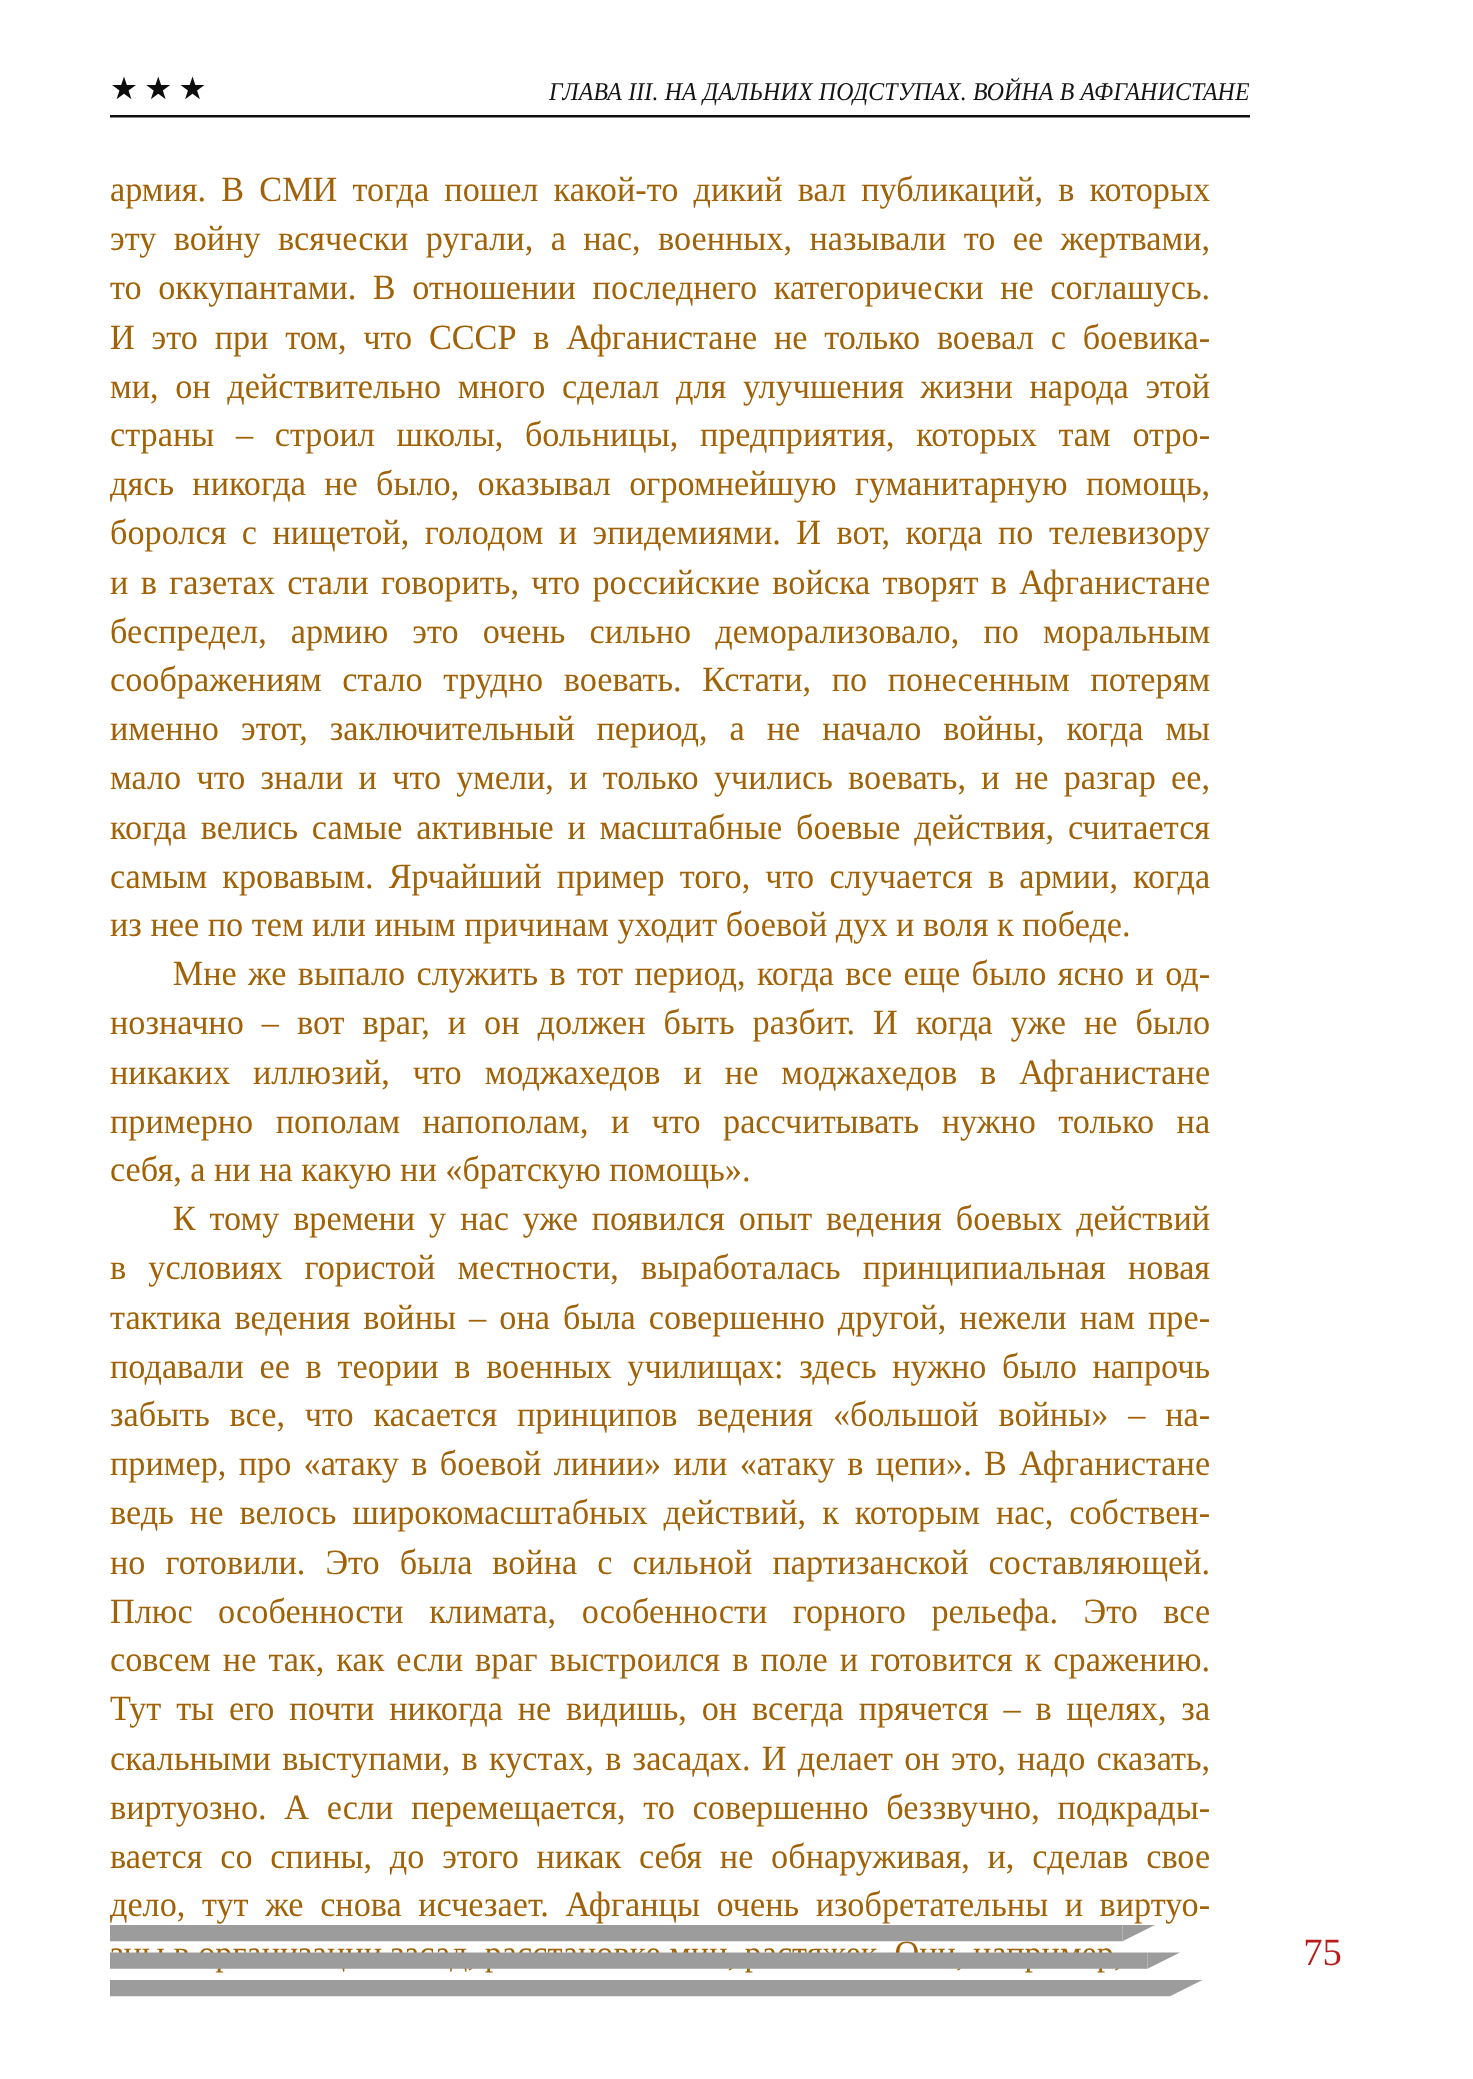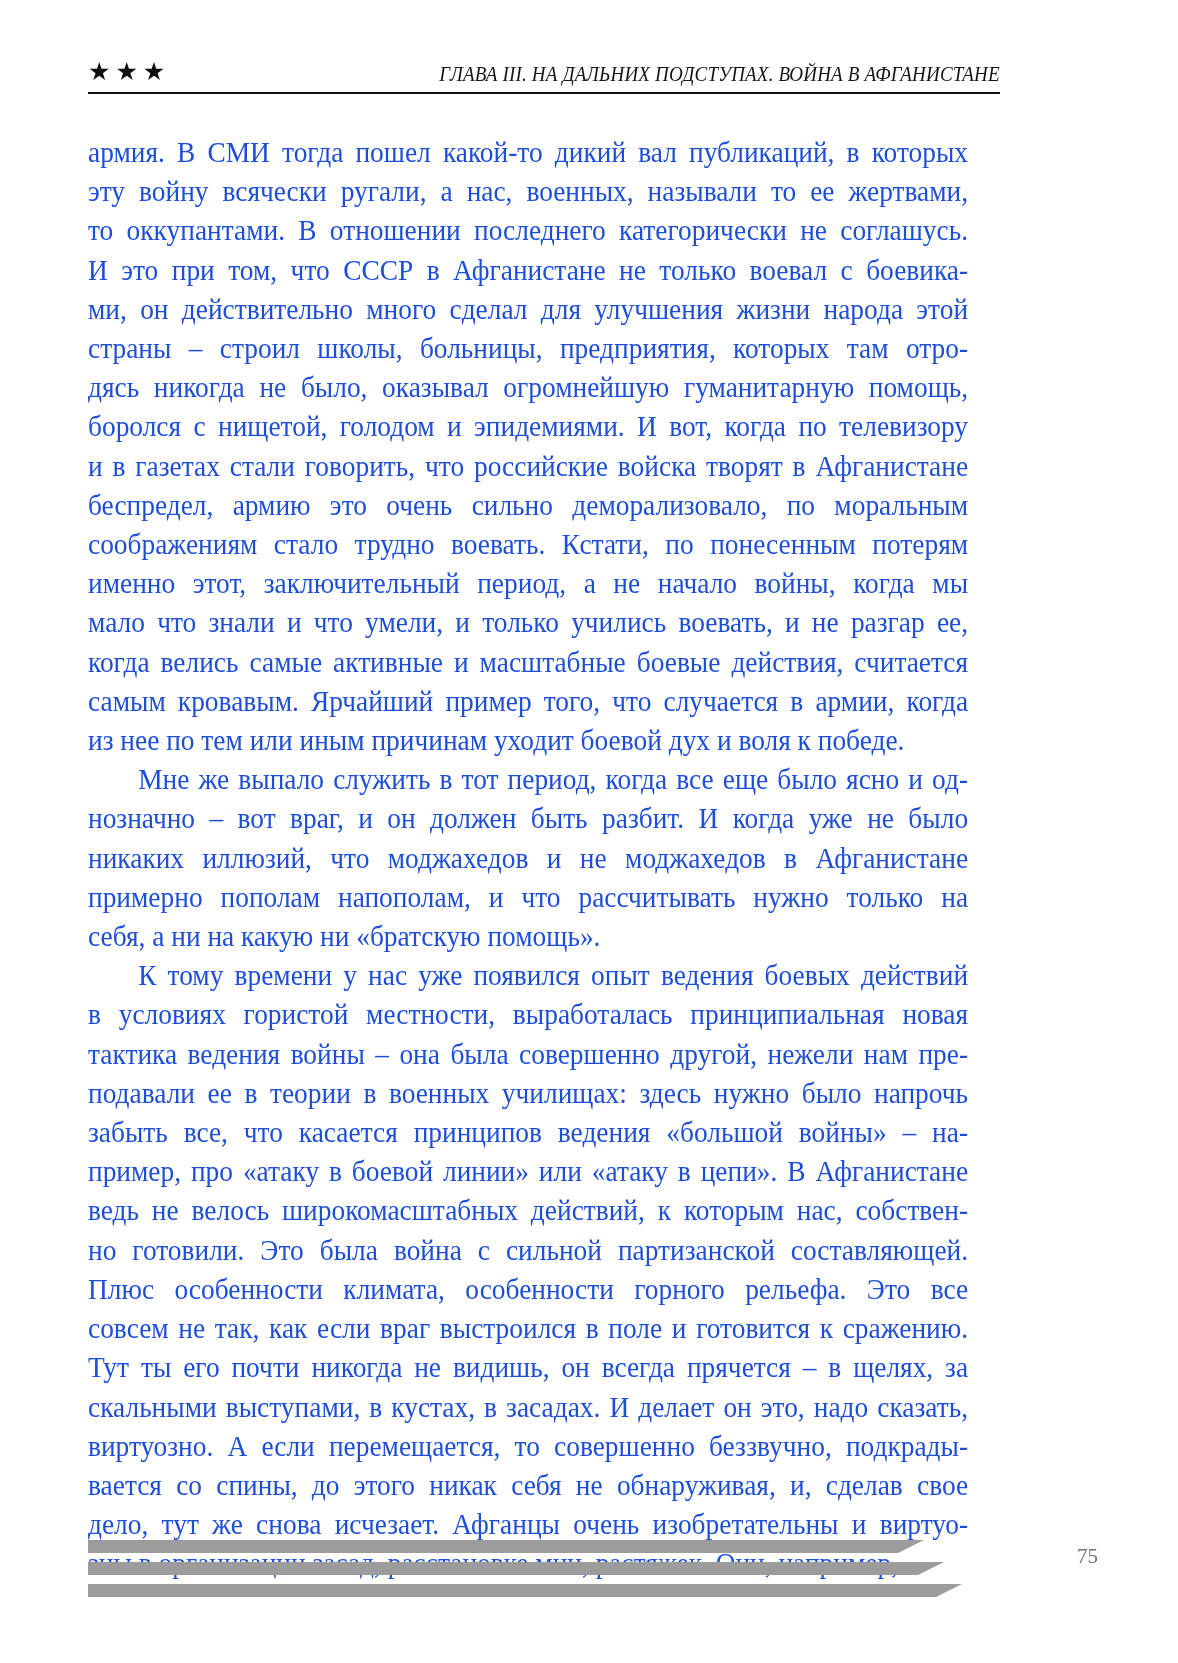--- a/index.html
+++ b/index.html
@@ -64,21 +64,21 @@
     position: absolute;
     left: 88px;
     top: 133px;
     width: 912px;
     font-size: 28.4px;
     line-height: 39.2px;
     text-align: justify;
     text-align-last: left;
     -webkit-hyphens: none;
     hyphens: none;
-    color: #1d4ed8;
+    color: #a16207;
   }
   .body-text p {
     margin: 0;
     text-indent: 0;
     white-space: pre-wrap;
     transform: scaleX(0.965);
     transform-origin: left top;
   }
   .body-text p.indented {
     text-indent: 0;
@@ -129,24 +129,24 @@
     border-right: 26px solid transparent;
   }
   .bar-1 { top: 2px;  width: 810px; }
   .bar-2 { top: 24px; width: 830px; }
   .bar-3 { top: 46px; width: 848px; }
   .page-number {
     position: absolute;
     left: 930px;
     top: 8px;
     width: 80px;
-    font-size: 21px;
+    font-size: 31px;
     line-height: 1;
-    color: #737373;
-    text-align: right;
+    color: #b91c1c;
+    text-align: center;
   }
 </style>
 </head>
 <body>
 
 <div class="page">
 
   <div class="header">
     <div class="header-row">
       <div class="stars">★★★</div>

